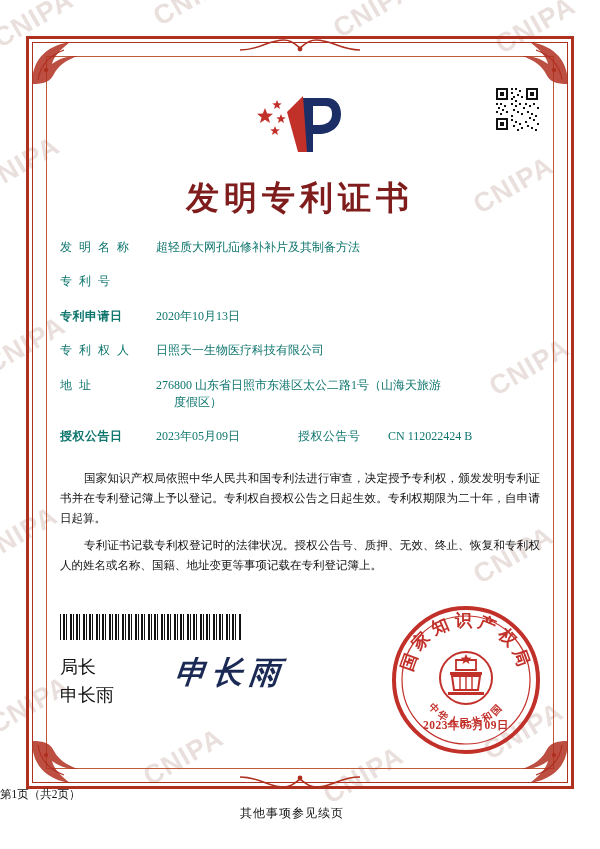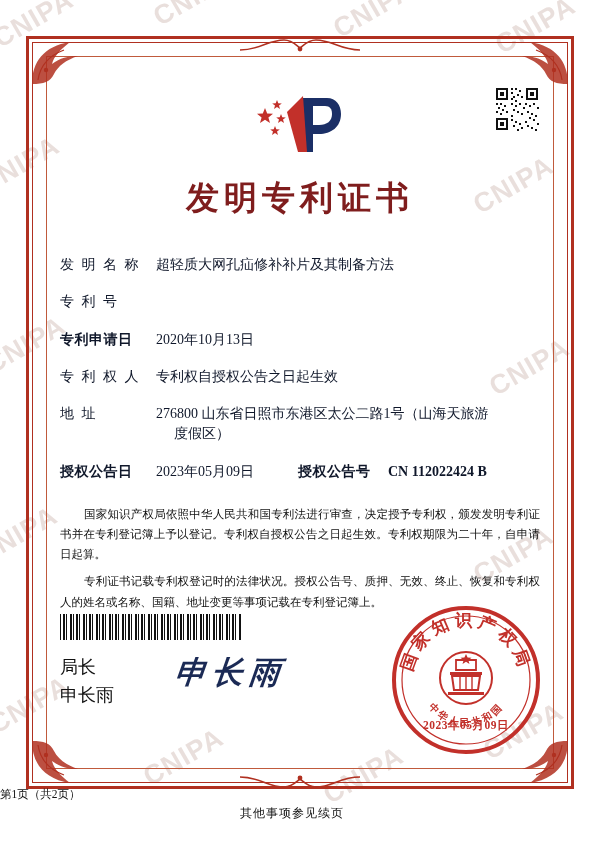--- a/index.html
+++ b/index.html
@@ -134,23 +134,23 @@
     margin-top: 94px;
     text-align: center;
     font-size: 33px;
     font-weight: 700;
     letter-spacing: 5px;
     color: #7f1d1d;
     font-family: "Liberation Serif", serif;
   }
 
   .fields {
-    margin-top: 34px;
-    font-size: 14px;
-    color: #0f172a;
+    margin-top: 18px;
+    font-size: 12px;
+    color: #0f766e;
   }
   .field-row {
     display: flex;
     align-items: flex-start;
     margin-bottom: 17px;
     line-height: 1.45;
   }
   .field-label {
     width: 92px;
     flex: 0 0 92px;
@@ -166,21 +166,21 @@
   .field-value .sub {
     display: block;
     padding-left: 18px;
   }
 
   .two-col {
     display: flex;
     align-items: flex-start;
   }
   .two-col .col-left { display: flex; flex: 0 0 238px; }
-  .two-col .col-right { display: flex; flex: 1; font-weight: bold; }
+  .two-col .col-right { display: flex; flex: 1; }
   .two-col .col-right .field-label {
     width: 86px;
     flex: 0 0 86px;
     letter-spacing: 0.5px;
   }
 
   .paragraphs {
     margin-top: 22px;
     font-size: 11.5px;
     line-height: 1.75;
@@ -432,21 +432,21 @@
         <div class="field-label">专 利 号</div>
       </div>
 
       <div class="field-row">
         <div class="field-label wide">专利申请日</div>
         <div class="field-value">2020年10月13日</div>
       </div>
 
       <div class="field-row">
         <div class="field-label">专 利 权 人</div>
-        <div class="field-value">专利权自授权公告之日起生效</div>
+        <div class="field-value">日照天一生物医疗科技有限公司</div>
       </div>
 
       <div class="field-row">
         <div class="field-label">地 址</div>
         <div class="field-value">
           <span>276800 山东省日照市东港区太公二路1号（山海天旅游</span>
           <span class="sub">度假区）</span>
         </div>
       </div>
 

